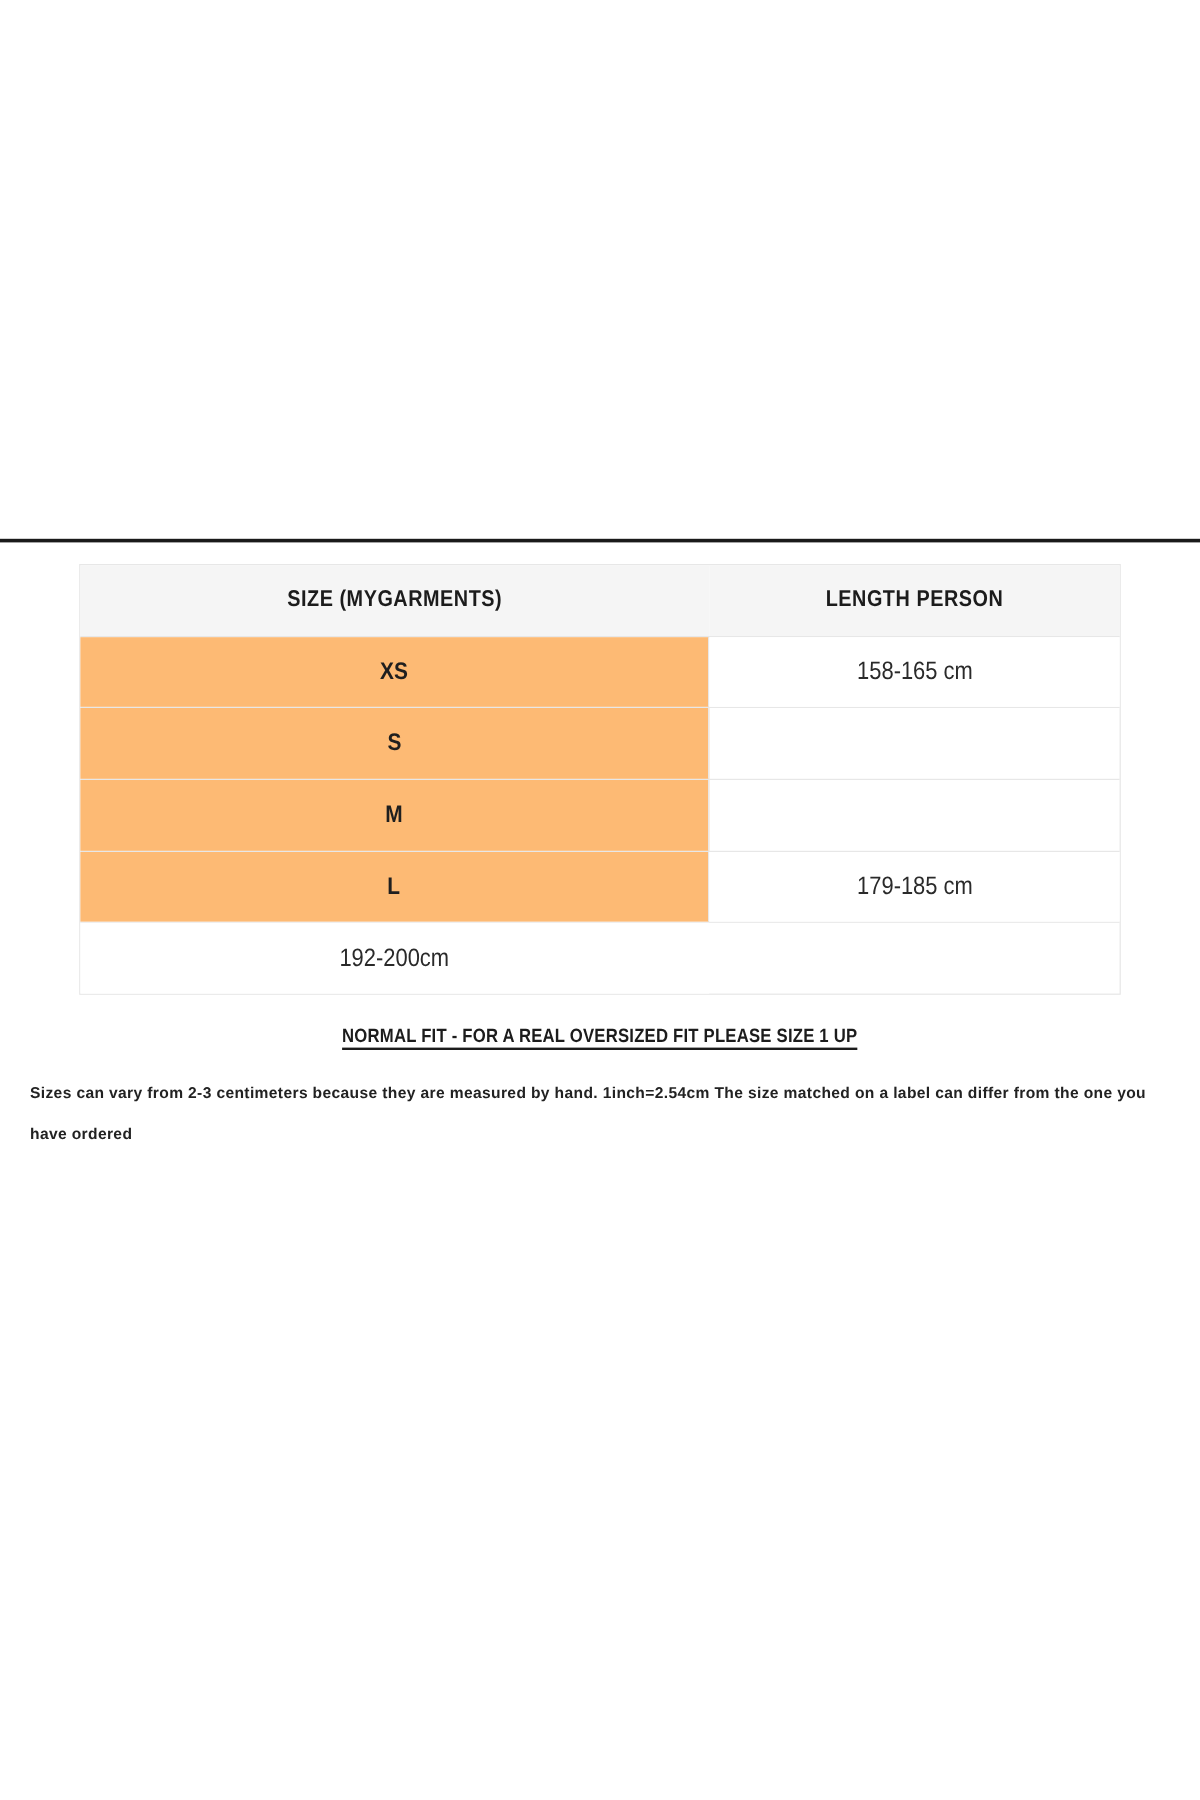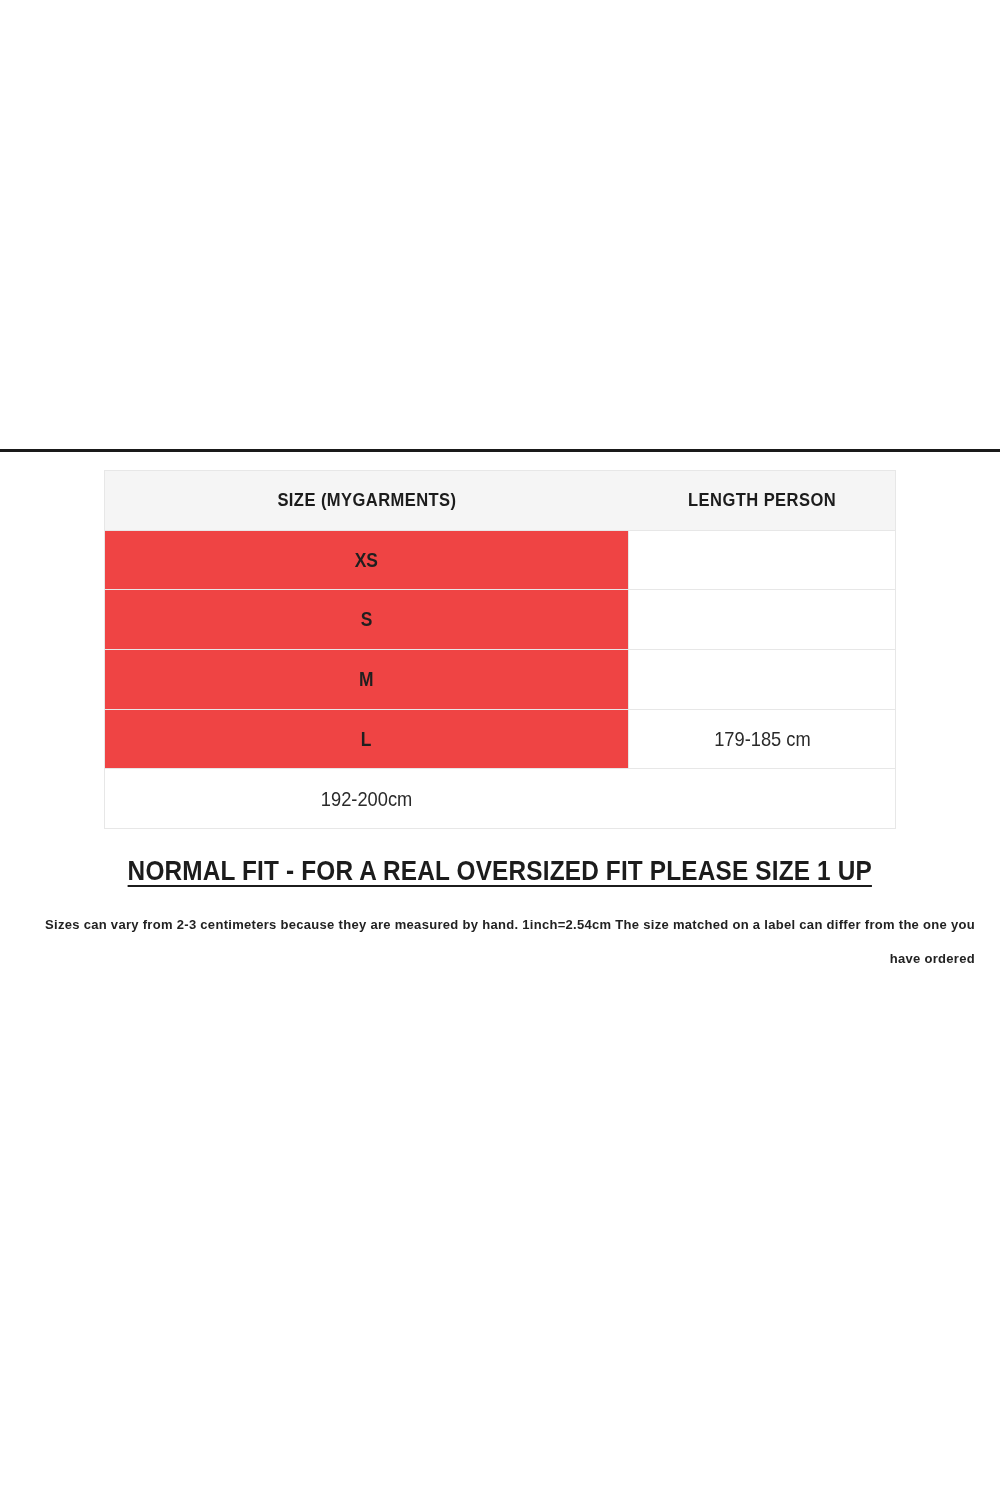--- a/index.html
+++ b/index.html
@@ -24,41 +24,41 @@
     background: #1a1a1a;
   }
   .chart-section {
     position: absolute;
     left: 0;
     top: 470px;
     width: 1000px;
   }
   .size-table {
     margin: 0 auto;
-    width: 792px;
+    width: 868px;
     box-sizing: border-box;
     border: 1px solid #e7e7e7;
   }
   .trow {
     display: grid;
     grid-template-columns: 524px 1fr;
     border-bottom: 1px solid #e7e7e7;
   }
   .trow:last-child {
     border-bottom: none;
   }
   .cell {
     height: 58.7px;
     display: flex;
     align-items: center;
     justify-content: center;
     overflow: hidden;
   }
   .cell.label {
-    background: #ef4444;
+    background: #fdba74;
     border-right: 1px solid #e7e7e7;
     font-weight: bold;
     font-size: 20px;
   }
   .cell.value {
     background: #ffffff;
     font-size: 21px;
     font-weight: 400;
     color: #2a2a2a;
   }
@@ -71,34 +71,34 @@
   }
   .condensed {
     display: inline-block;
     transform: scaleX(0.87);
     transform-origin: 50% 50%;
     white-space: nowrap;
   }
   .fit-note {
     margin: 26px auto 0;
     text-align: center;
-    font-size: 28px;
+    font-size: 16px;
     font-weight: bold;
     letter-spacing: 0.2px;
     color: #1c1c1c;
   }
   .fit-note .condensed {
     text-decoration: underline;
     text-decoration-thickness: 2px;
     text-underline-offset: 5px;
   }
   .disclaimer {
     margin: 21px auto 0;
     width: 950px;
-    text-align: right;
+    text-align: left;
     font-size: 13px;
     font-weight: bold;
     letter-spacing: 0.3px;
     line-height: 34px;
     color: #222222;
   }
 </style>
 </head>
 <body>
 
@@ -112,20 +112,23 @@
         <span class="condensed">SIZE (MYGARMENTS)</span>
       </div>
       <div class="cell">
         <span class="condensed">LENGTH PERSON</span>
       </div>
     </div>
 
     <div class="trow">
       <div class="cell label">
         <span class="condensed">XS</span>
+      </div>
+      <div class="cell value">
+        <span class="condensed">158-165 cm</span>
       </div>
     </div>
 
     <div class="trow">
       <div class="cell label">
         <span class="condensed">S</span>
       </div>
     </div>
 
     <div class="trow">

